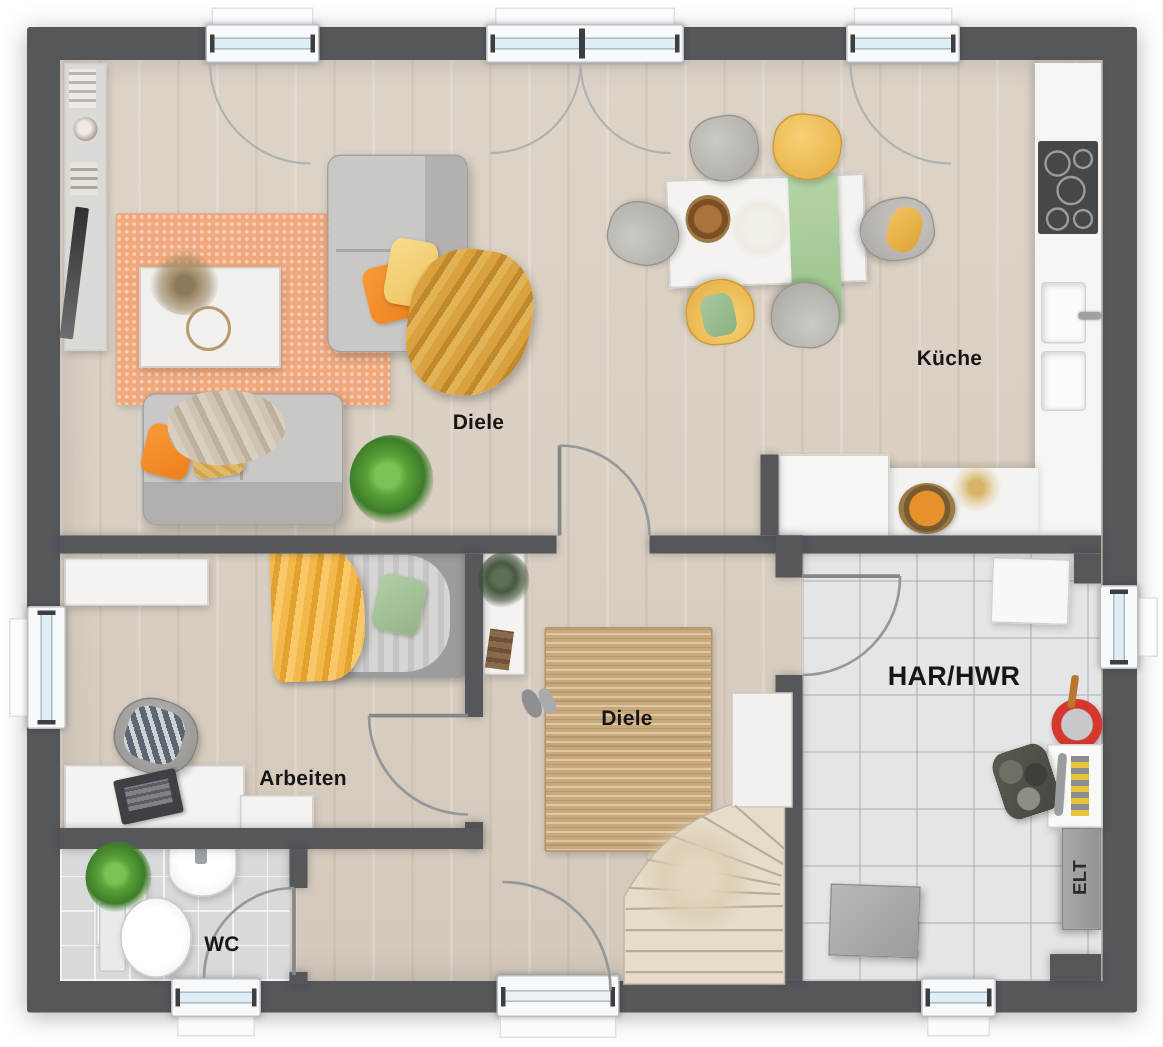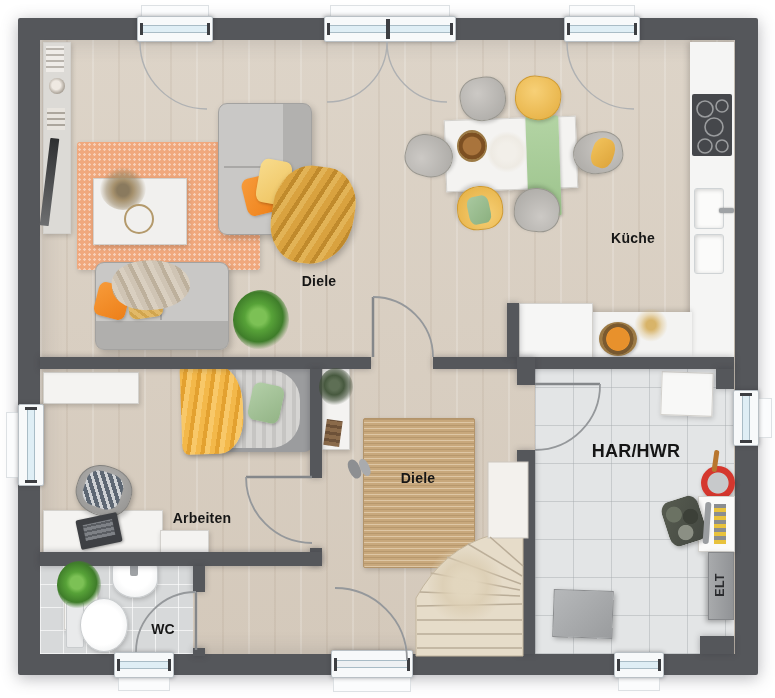--- a/index.html
+++ b/index.html
@@ -258,17 +258,17 @@
       <path d="M387,42 A60,60 0 0 1 327,102"></path>
       <path d="M387,42 A60,60 0 0 0 447,102"></path>
       <path d="M567,42 A67,67 0 0 0 634,109"></path>
     </g>
   </svg>
 
   <div class="label" style="left:319px;top:281px;">Diele</div>
   <div class="label" style="left:633px;top:238px;">Küche</div>
   <div class="label" style="left:202px;top:518px;">Arbeiten</div>
   <div class="label" style="left:418px;top:478px;text-align:center;">Diele</div>
-  <div class="label" style="left:163px;top:629px;text-align:center;">WC</div>
+  <div class="label" style="left:148px;top:629px;text-align:center;">WC</div>
   <div class="label" style="left:636px;top:451px;font-size:18px;">HAR/HWR</div>
   <div class="label" style="left:720px;top:585px;font-size:12.5px;transform:translate(-50%,-50%) rotate(-90deg);color:#2a2b2e;z-index:51;">ELT</div>
 
 </div>
 
 </body></html>

